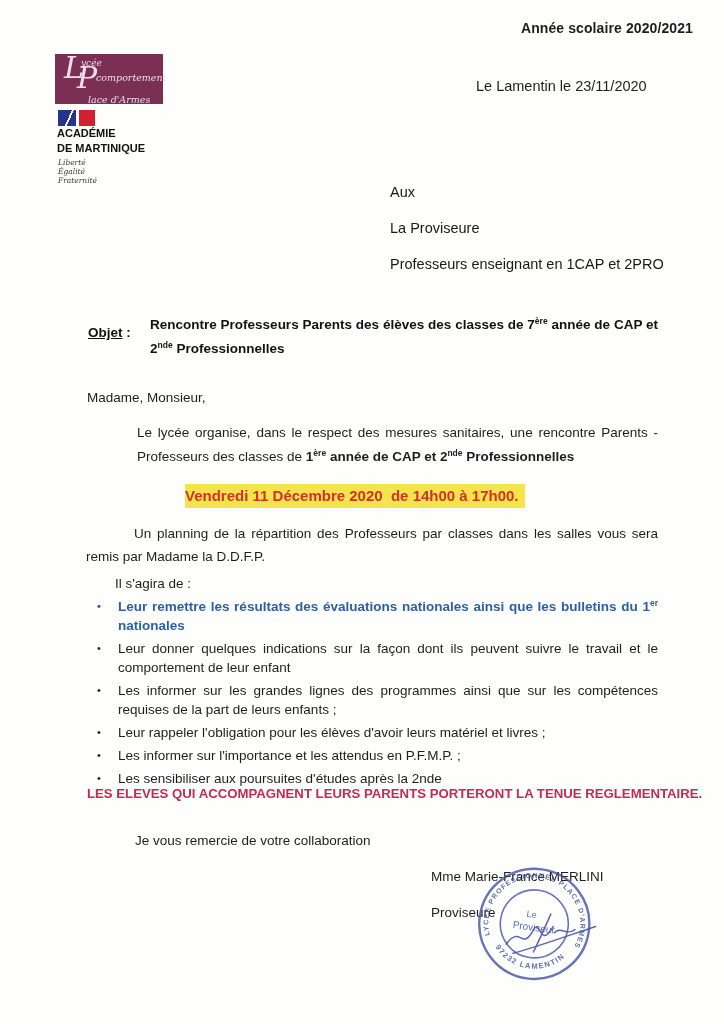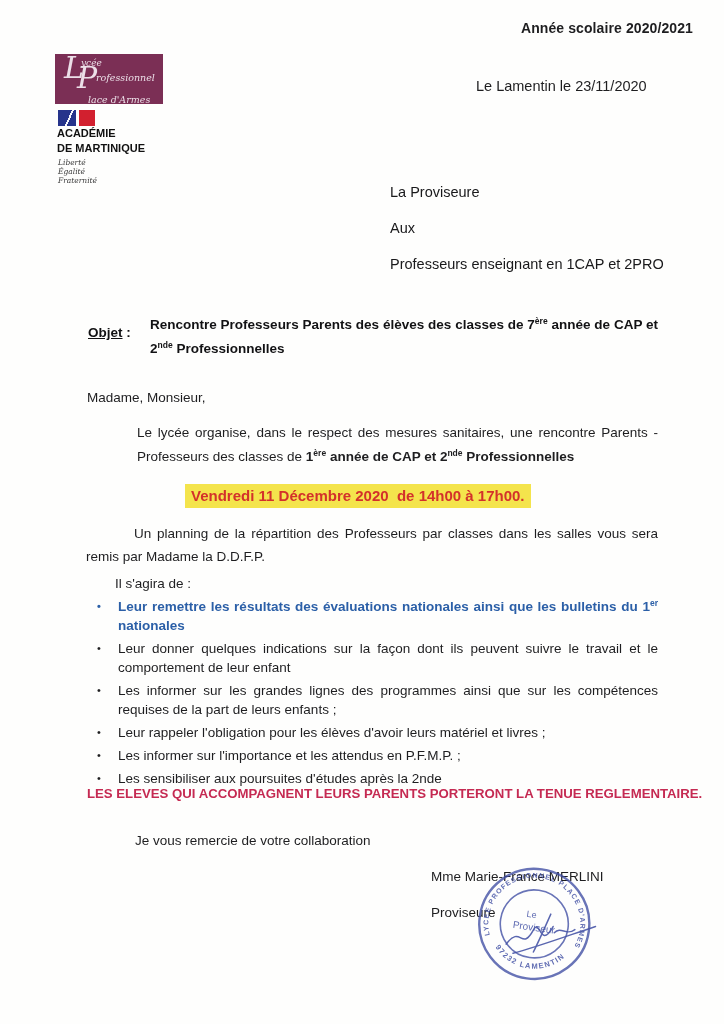--- a/index.html
+++ b/index.html
@@ -42,21 +42,21 @@
   .subject-label .u { text-decoration:underline; }
   .subject-text { flex:1; text-align:justify; line-height:24px; }
 
   .salutation { top:390px; left:87px; font-size:13.5px; }
   .para1 { top:421px; left:137px; width:521px; text-align:justify; font-size:13.5px; line-height:24px; }
   .para2 { top:522px; left:86px; width:572px; text-align:justify; text-indent:48px; font-size:13.5px; line-height:23px; }
 
   .highlight-row { top:484px; left:185px; }
   .highlight { display:inline-block; background:var(--highlight-yellow,#f4e44c);
                color:var(--date-red,#d3312b); font-weight:700; font-size:15px;
-               padding:3px 6px 4px 6px; white-space:pre; }
+               padding:3px 6px 4px 0; white-space:pre; }
 
   .list { top:574px; left:87px; width:571px; font-size:13.5px; }
   .list-intro { margin-left:28px; margin-bottom:4px; line-height:19px; }
   .bullet-item { display:flex; line-height:19px; margin-bottom:4px; }
   .bullet-item .marker { width:31px; flex:none; padding-left:10px; font-size:11px; }
   .bullet-item .txt { flex:1; text-align:justify; }
   .bullet-item.blue { color:var(--bullet-blue,#2b5fa7); font-weight:700; }
 
   .warning { top:786px; left:87px; width:571px; text-align:center; white-space:nowrap;
              color:var(--accent-red,#c52a52); font-weight:700; font-size:13.2px; }
@@ -71,21 +71,21 @@
 <body>
 
 <div class="page">
 
   <div class="abs school-year">Année scolaire 2020/2021</div>
 
   <div class="abs logo-box">
     <span class="lg-L">L</span>
     <span class="lg-yc">ycée</span>
     <span class="lg-P">P</span>
-    <span class="lg-ro">rofessionnel</span>
+    <span class="lg-ro">comportement</span>
     <span class="lg-pl">lace d'Armes</span>
   </div>
 
   <div class="abs place-date">Le Lamentin le 23/11/2020</div>
 
   <div class="abs flag">
     <div class="fb"></div>
     <div class="fr"></div>
   </div>
 
@@ -94,22 +94,22 @@
     <div>DE MARTINIQUE</div>
   </div>
 
   <div class="abs motto">
     <div>Liberté</div>
     <div>Égalité</div>
     <div>Fraternité</div>
   </div>
 
   <div class="abs addressing">
+    <div>Aux</div>
     <div>La Proviseure</div>
-    <div>Aux</div>
     <div>Professeurs enseignant en 1CAP et 2PRO</div>
   </div>
 
   <div class="abs subject">
     <div class="subject-label"><span class="u">Objet</span><span> :</span></div>
     <div class="subject-text"><span>Rencontre Professeurs Parents des élèves des classes de 7</span><sup>ère</sup><span> année de CAP et 2</span><sup>nde</sup><span> Professionnelles</span></div>
   </div>
 
   <div class="abs salutation">Madame, Monsieur,</div>
 

